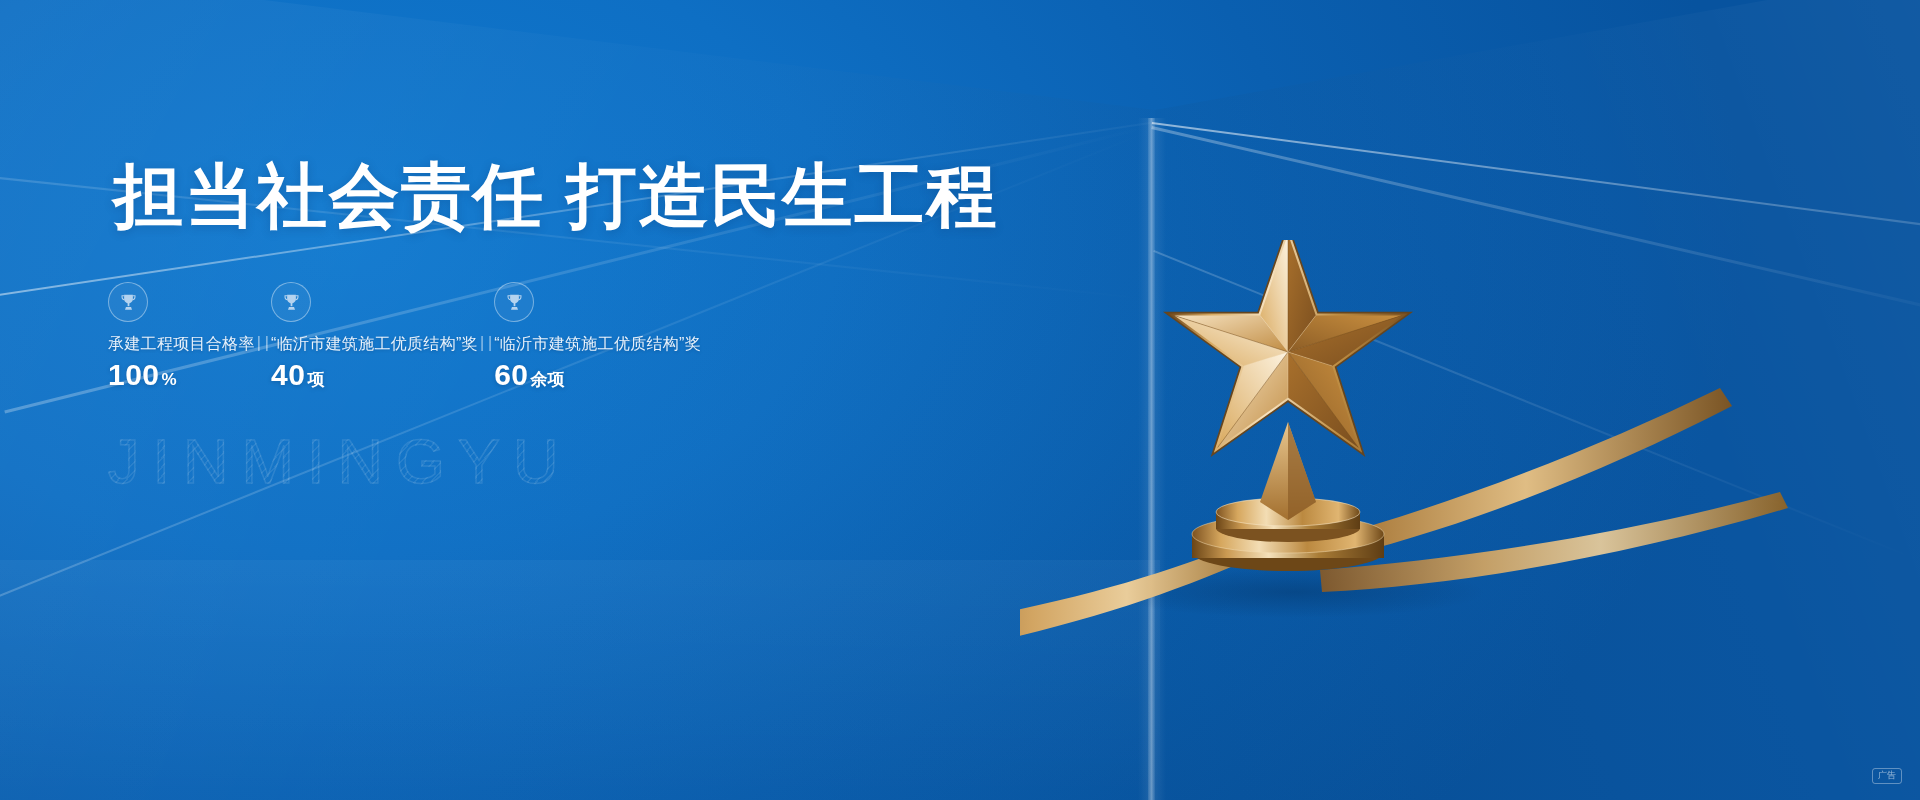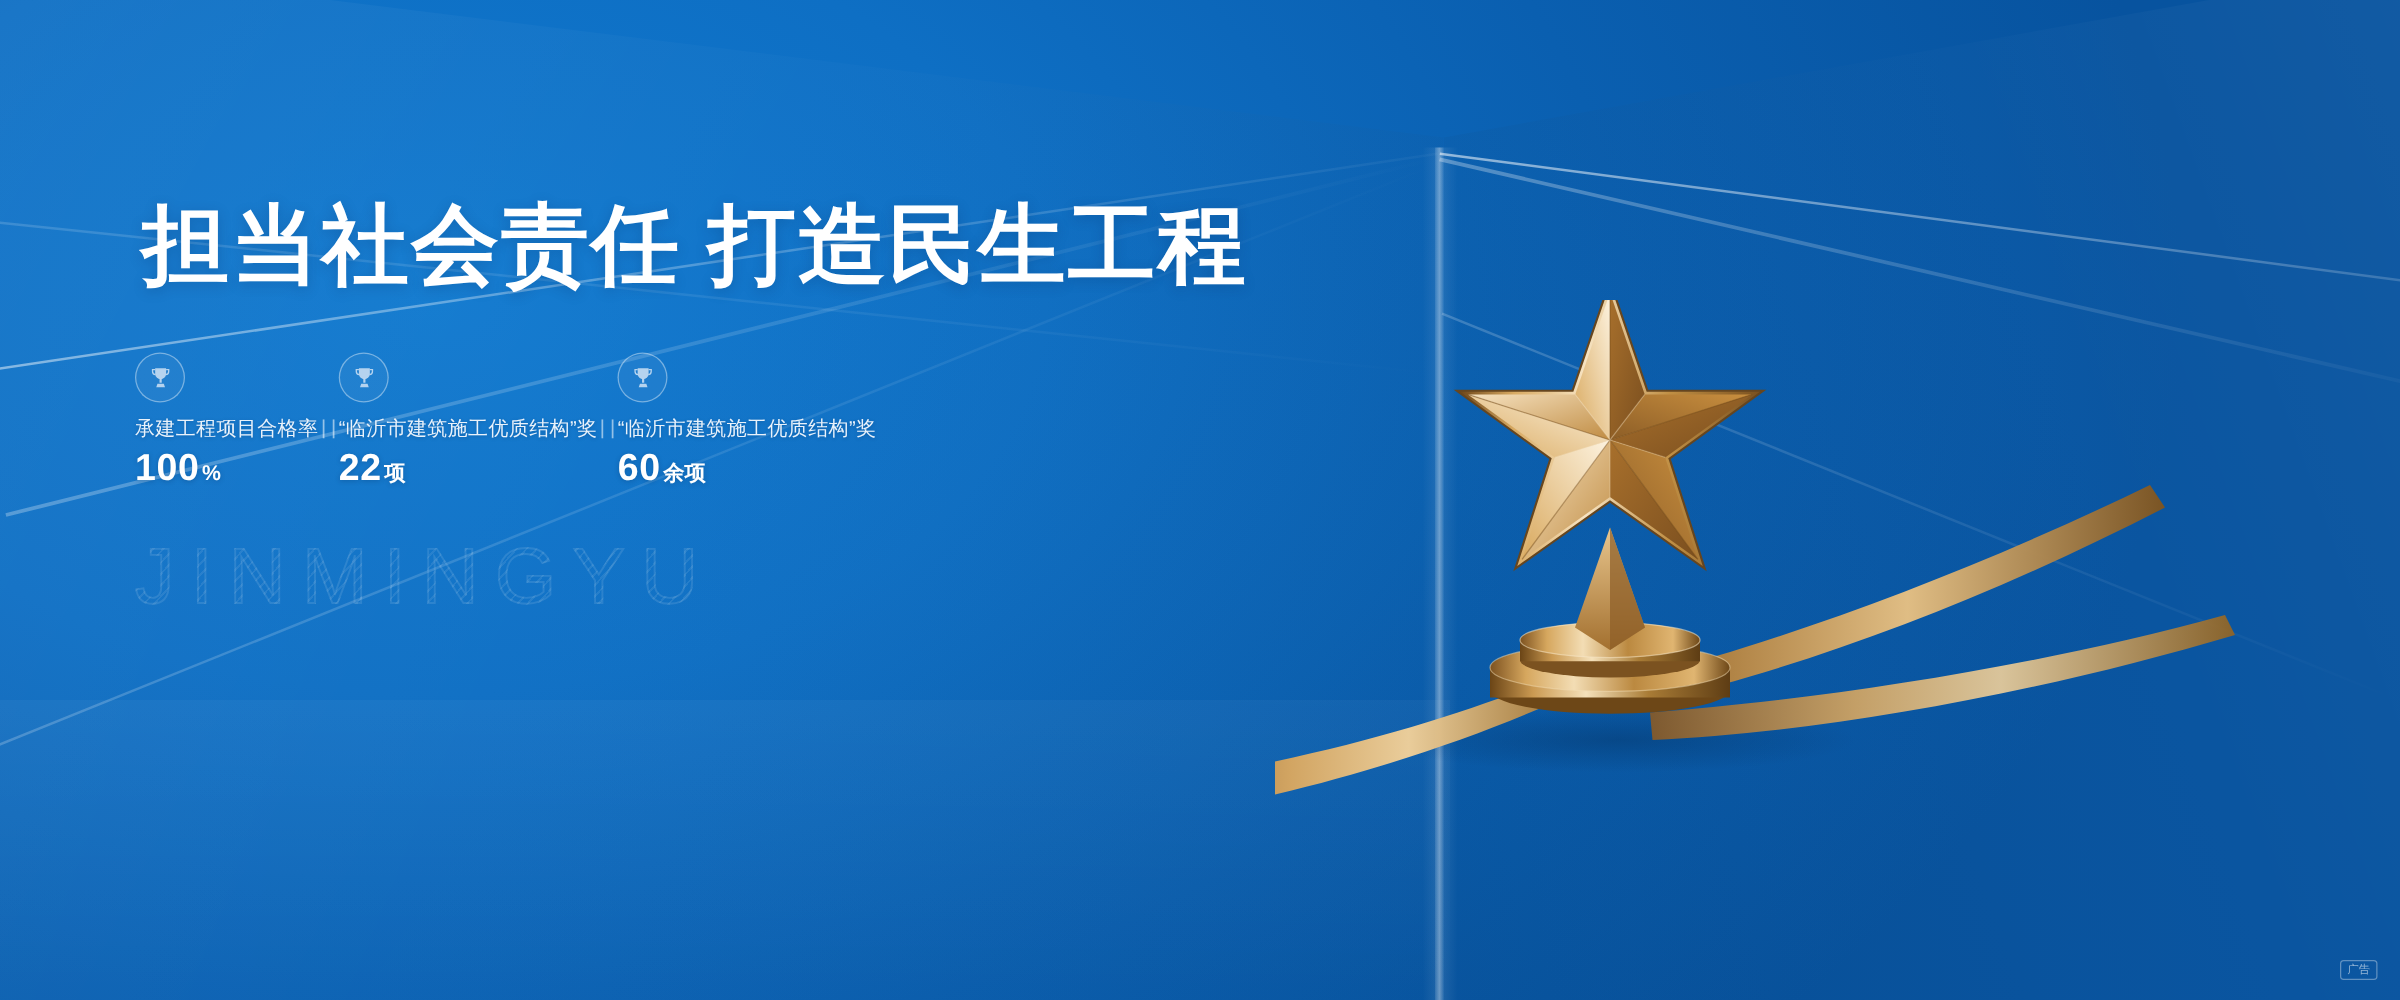--- a/index.html
+++ b/index.html
@@ -192,21 +192,21 @@
       <span class="stat-icon">
         <svg viewBox="0 0 24 24" fill="none">
           <path d="M7 3h10v5a5 5 0 0 1-10 0V3z" fill="#cfe2f4" opacity=".85"></path>
           <path d="M7 4.2H4.6v1.4c0 1.8 1.1 3 2.7 3.2" stroke="#cfe2f4" stroke-width="1.2" opacity=".85"></path>
           <path d="M17 4.2h2.4v1.4c0 1.8-1.1 3-2.7 3.2" stroke="#cfe2f4" stroke-width="1.2" opacity=".85"></path>
           <rect x="11" y="12.6" width="2" height="3.6" fill="#cfe2f4" opacity=".85"></rect>
           <path d="M8 20.4h8l-1.1-3.2H9.1L8 20.4z" fill="#cfe2f4" opacity=".85"></path>
         </svg>
       </span>
       <span class="stat-label">“临沂市建筑施工优质结构”奖</span>
-      <span class="stat-value"><span class="stat-num">22</span><span class="stat-unit">项</span></span>
+      <span class="stat-value"><span class="stat-num">40</span><span class="stat-unit">项</span></span>
     </div>
 
     <span class="divider">|</span>
 
 
     <span class="divider">|</span>
 
     <div class="stat">
       <span class="stat-icon">
         <svg viewBox="0 0 24 24" fill="none">

